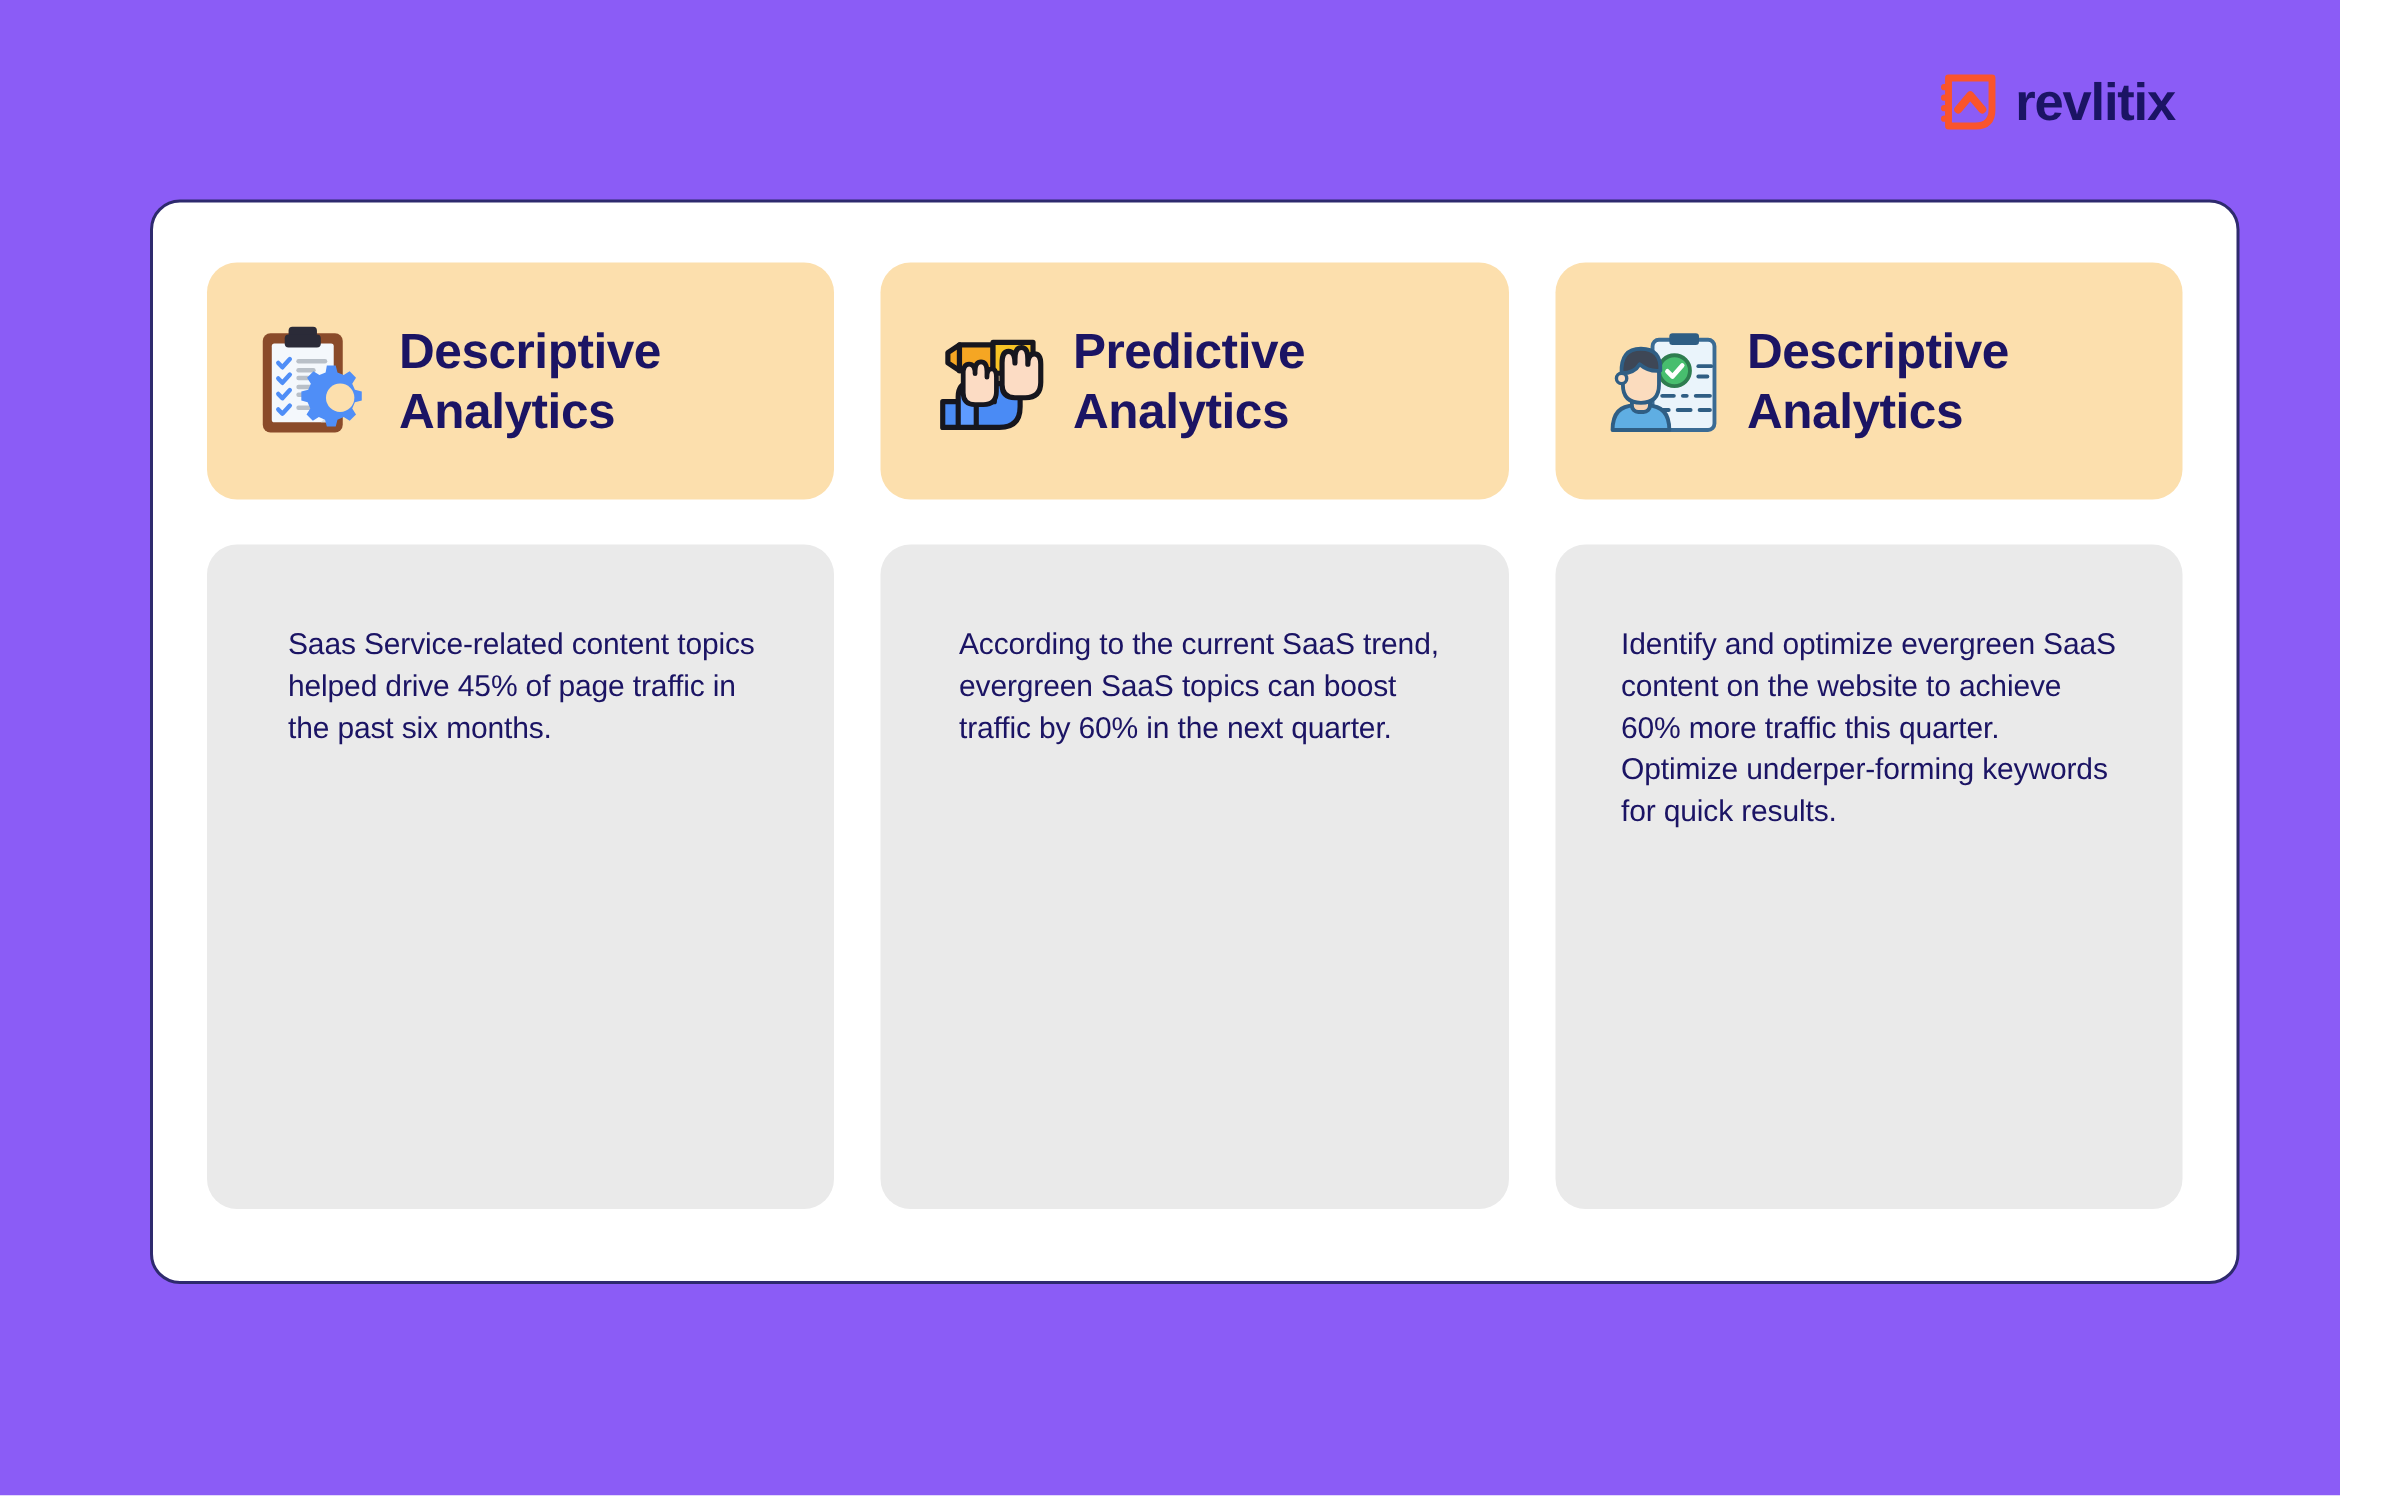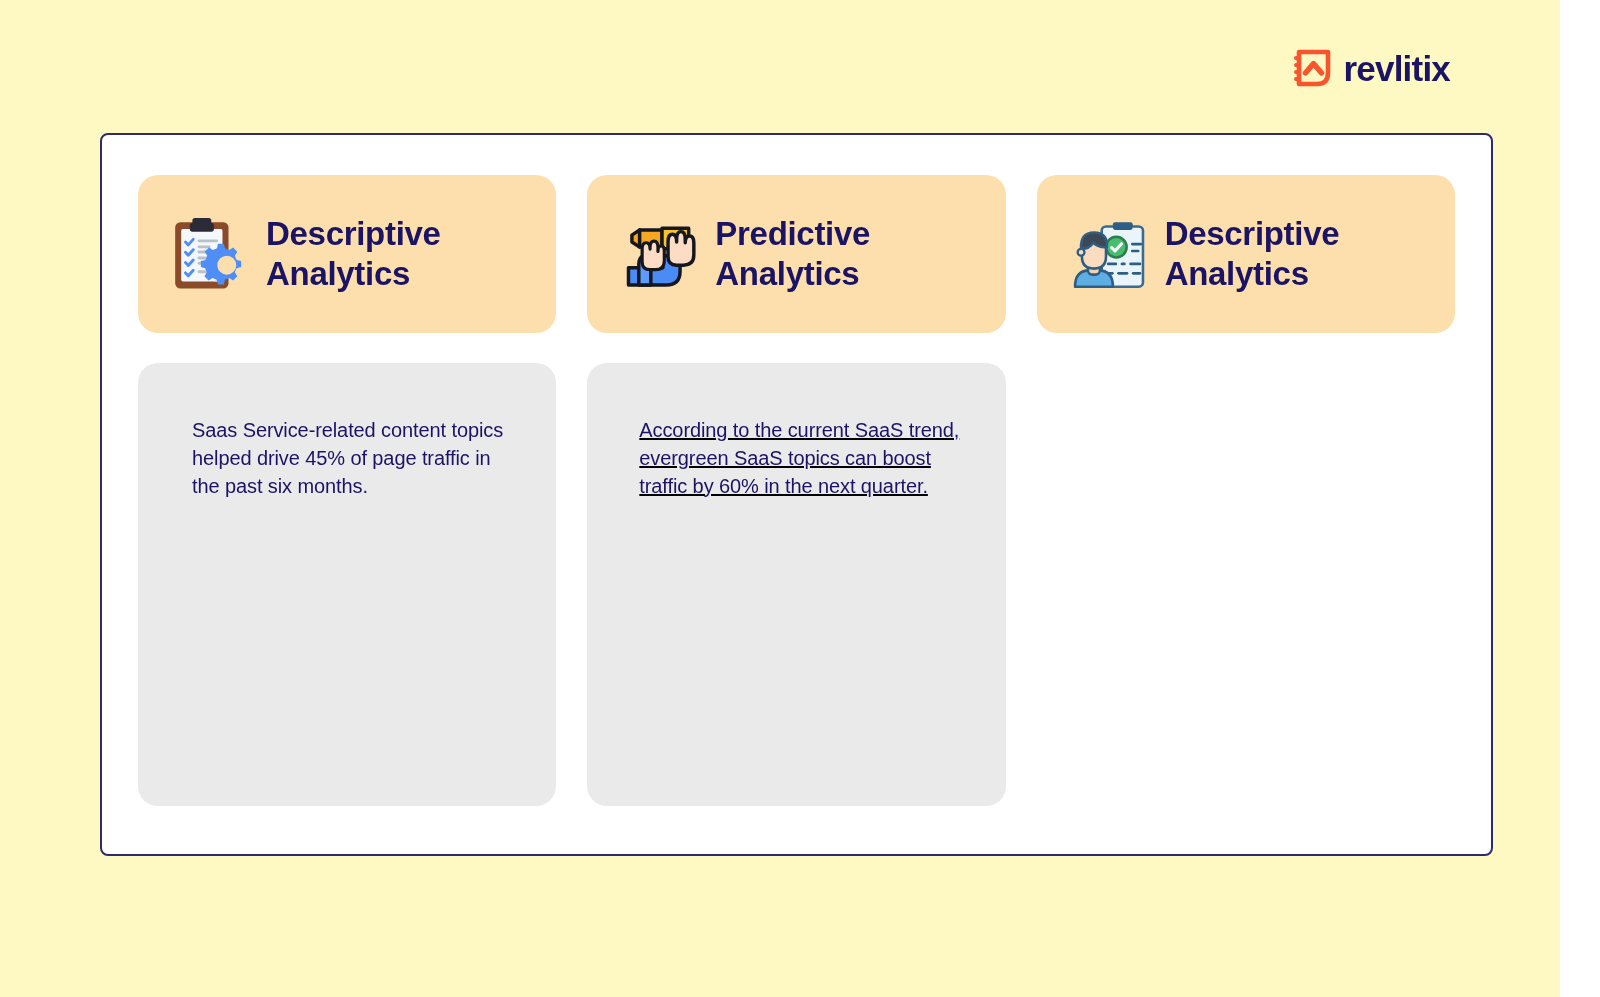--- a/index.html
+++ b/index.html
@@ -9,21 +9,21 @@
     height: 997px;
     background: #ffffff;
     font-family: "Liberation Sans", sans-serif;
     overflow: hidden;
   }
 
   .page {
     position: relative;
     width: 1560px;
     height: 997px;
-    background: #fef9c3;
+    background: #8b5cf6;
   }
 
   
   .brand {
     position: absolute;
     top: 48px;
     right: 110px;
     display: flex;
     align-items: center;
     gap: 12px;
@@ -42,21 +42,21 @@
   }
 
   
   .panel {
     position: absolute;
     left: 100px;
     top: 133px;
     width: 1393px;
     height: 723px;
     border: 2px solid #2e2a6e;
-    border-radius: 8px;
+    border-radius: 20px;
     background: #ffffff;
   }
 
   .grid {
     position: absolute;
     left: 36px;
     top: 40px;
     right: 36px;
     bottom: 48px;
     display: grid;
@@ -89,21 +89,21 @@
     letter-spacing: -0.3px;
     white-space: pre-line;
   }
 
   
   .body-card {
     background: #EAEAEA;
     border-radius: 20px;
     padding: 54px 40px 30px 54px;
   }
-  .body-card.c2 { padding-left: 52px; text-decoration: underline; }
+  .body-card.c2 { padding-left: 52px; }
   .body-card.c3 { padding-left: 44px; }
   .body-text {
     font-size: 20px;
     line-height: 1.39;
     color: #1b1464;
     white-space: pre-line;
     letter-spacing: -0.1px;
   }
 </style>
 </head>
@@ -209,16 +209,19 @@
       </div>
 
       <div class="body-card c1">
         <p class="body-text">Saas Service-related content topics helped drive 45% of page traffic in the past six months.</p>
       </div>
 
       <div class="body-card c2">
         <p class="body-text">According to the current SaaS trend, evergreen SaaS topics can boost traffic by 60% in the next quarter.</p>
       </div>
 
+      <div class="body-card c3">
+        <p class="body-text">Identify and optimize evergreen SaaS content on the website to achieve 60% more traffic this quarter. Optimize underper-forming keywords for quick results.</p>
+      </div>
 
     </div>
   </div>
 </div>
 
 </body></html>

